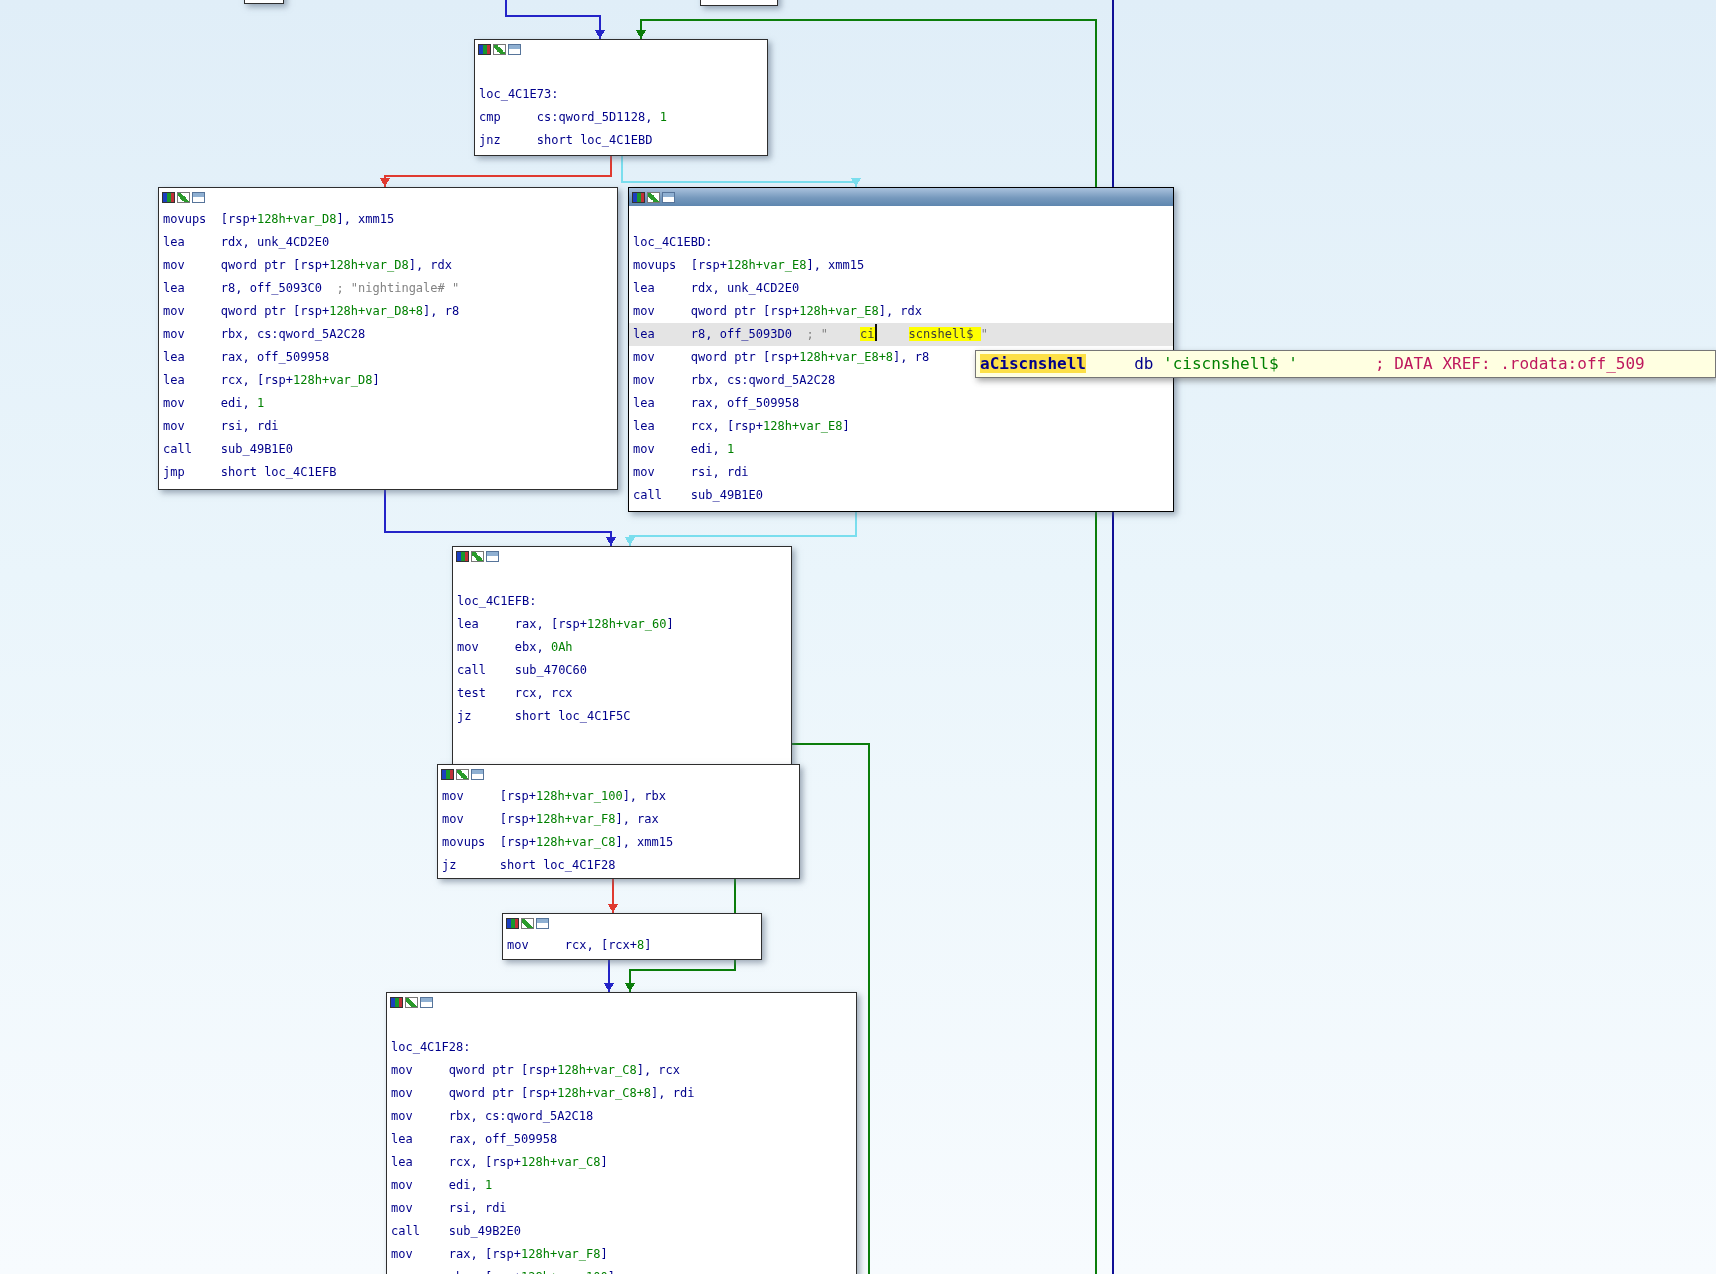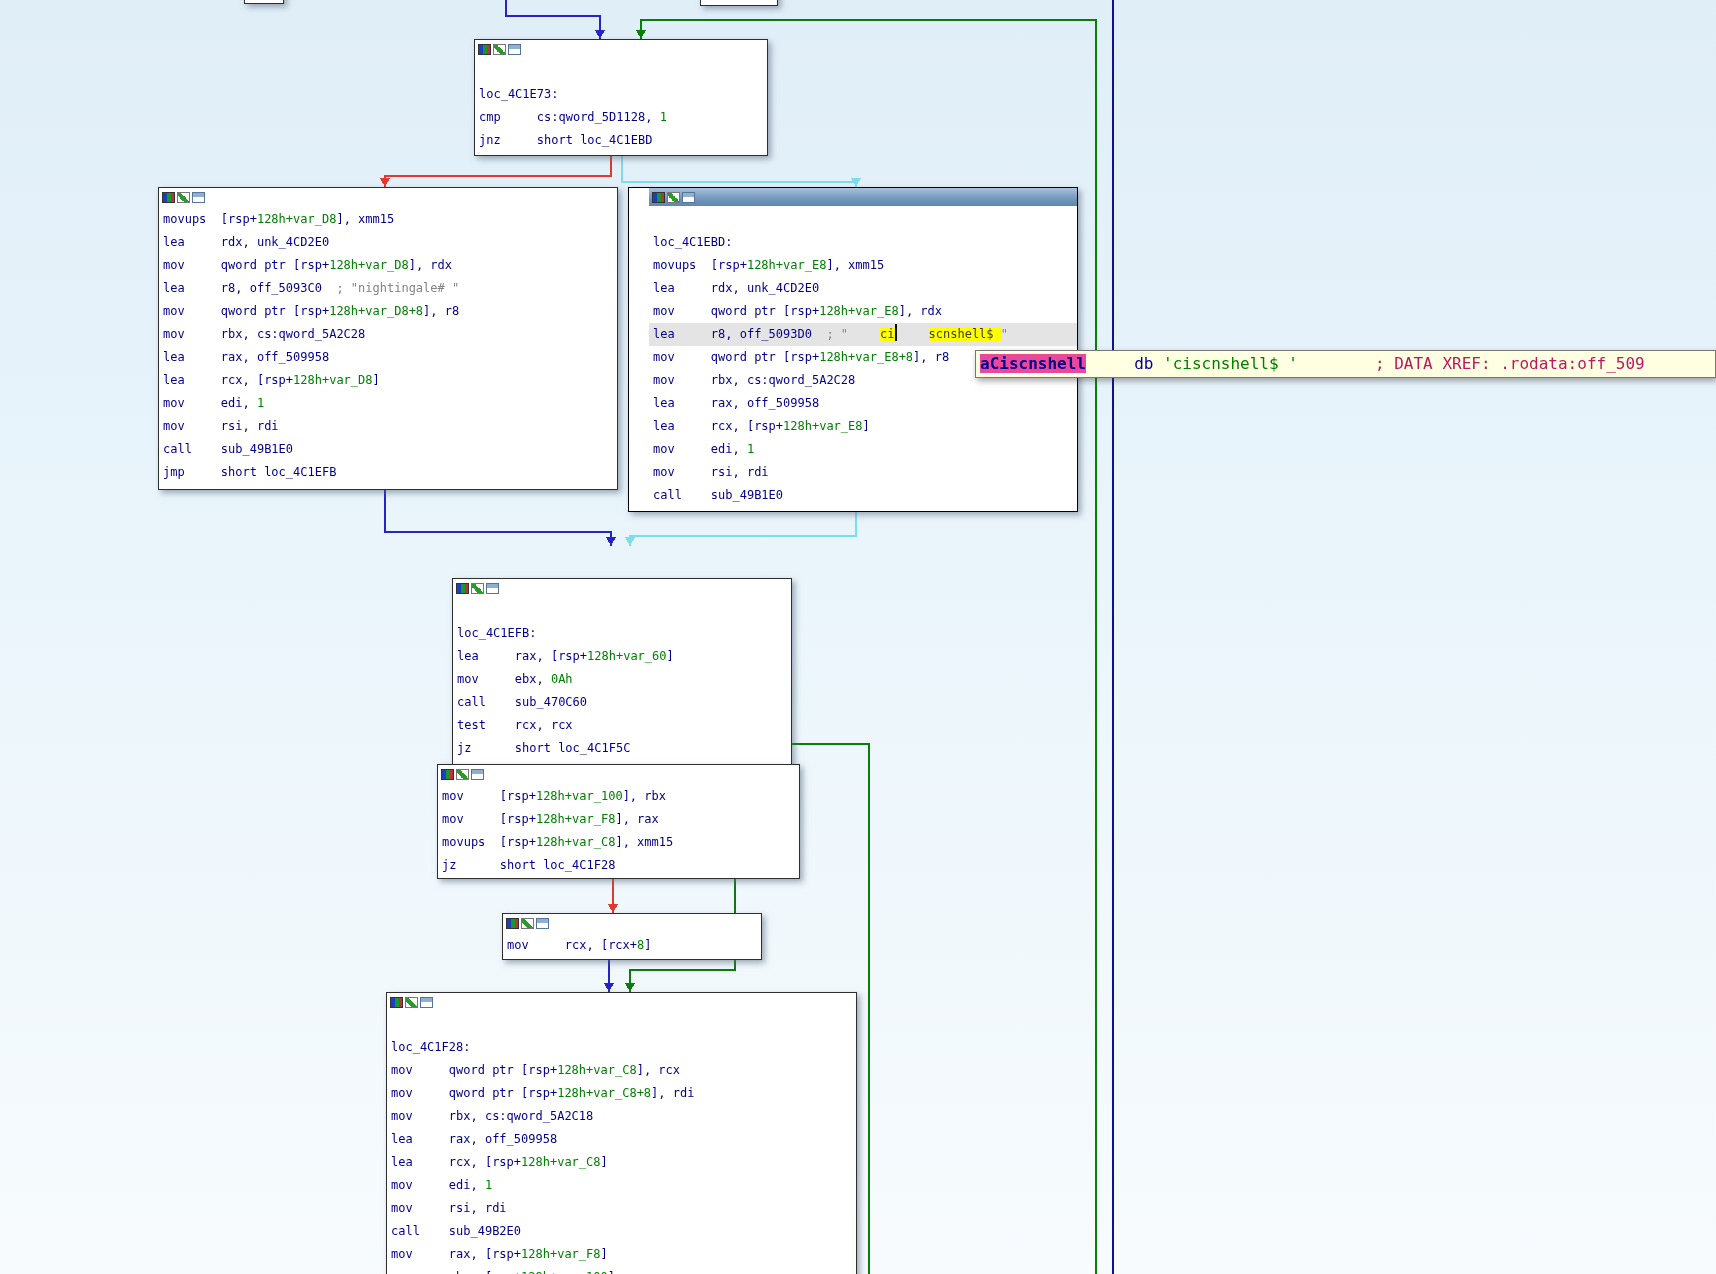--- a/index.html
+++ b/index.html
@@ -23,21 +23,21 @@
   .node-edit-icon{background:linear-gradient(45deg,#fff 30%,#2a9a2a 30% 60%,#fff 60%);}
   .node-frame-icon{border-color:#56749a;background:linear-gradient(180deg,#8fb0d2 0 4px,#fff 4px);}
   .nbody{padding:2px 0 0 4px;}
   .line{height:23px;line-height:23px;white-space:pre;font-size:12px;color:#00008b;}
   .line.current{background:#e4e4e4;margin-left:-4px;padding-left:4px;}
   .seg-c{color:#00008b;}
   .seg-n{color:#008000;}
   .seg-g{color:#838383;}
   .seg-x{color:#be185d;}
   .seg-hl{background:#ffff00;color:#3c3c3c;margin-left:32px;}
-  .seg-hlb{background:#ec4899;color:#00008b;font-weight:bold;margin-top:14px;}
+  .seg-hlb{background:#fde047;color:#00008b;font-weight:bold;margin-top:14px;}
   .seg-caret{display:inline-block;width:2px;height:17px;background:#101010;vertical-align:-3px;}
   #tooltip{
     position:absolute;height:28px;line-height:24px;background:#ffffe1;border:1px solid #767676;
     box-shadow:2px 3px 6px rgba(60,60,60,.45);z-index:50;font-size:16px;white-space:pre;
     overflow:hidden;padding:1px 4px;box-sizing:border-box;
   }
 </style>
 </head>
 <body>
 
@@ -96,21 +96,21 @@
         <div class="line"><span class="seg-c">mov     qword ptr [rsp+</span><span class="seg-n">128h+var_D8+8</span><span class="seg-c">], r8</span></div>
         <div class="line"><span class="seg-c">mov     rbx, cs:qword_5A2C28</span></div>
         <div class="line"><span class="seg-c">lea     rax, off_509958</span></div>
         <div class="line"><span class="seg-c">lea     rcx, [rsp+</span><span class="seg-n">128h+var_D8</span><span class="seg-c">]</span></div>
         <div class="line"><span class="seg-c">mov     edi, </span><span class="seg-n">1</span></div>
         <div class="line"><span class="seg-c">mov     rsi, rdi</span></div>
         <div class="line"><span class="seg-c">call    sub_49B1E0</span></div>
         <div class="line"><span class="seg-c">jmp     short loc_4C1EFB</span></div>
       </div>
     </div>
-    <div class="node selected" style="left: 628px; top: 187px; width: 450px; height: 325px; padding-left: 20px;">
+    <div class="node selected" style="left: 628px; top: 187px; width: 546px; height: 325px;">
       <div class="titlebar">
         <span class="tbicon node-color-icon"></span>
         <span class="tbicon node-edit-icon"></span>
         <span class="tbicon node-frame-icon"></span>
       </div>
       <div class="nbody">
         <div class="line"></div>
         <div class="line"><span class="seg-c">loc_4C1EBD:</span></div>
         <div class="line"><span class="seg-c">movups  [rsp+</span><span class="seg-n">128h+var_E8</span><span class="seg-c">], xmm15</span></div>
         <div class="line"><span class="seg-c">lea     rdx, unk_4CD2E0</span></div>
@@ -118,21 +118,21 @@
         <div class="line current"><span class="seg-c">lea     r8, off_5093D0  </span><span class="seg-g">; "</span><span class="seg-hl">ci</span><span class="seg-caret"></span><span class="seg-hl">scnshell$ </span><span class="seg-g">"</span></div>
         <div class="line"><span class="seg-c">mov     qword ptr [rsp+</span><span class="seg-n">128h+var_E8+8</span><span class="seg-c">], r8</span></div>
         <div class="line"><span class="seg-c">mov     rbx, cs:qword_5A2C28</span></div>
         <div class="line"><span class="seg-c">lea     rax, off_509958</span></div>
         <div class="line"><span class="seg-c">lea     rcx, [rsp+</span><span class="seg-n">128h+var_E8</span><span class="seg-c">]</span></div>
         <div class="line"><span class="seg-c">mov     edi, </span><span class="seg-n">1</span></div>
         <div class="line"><span class="seg-c">mov     rsi, rdi</span></div>
         <div class="line"><span class="seg-c">call    sub_49B1E0</span></div>
       </div>
     </div>
-    <div class="node" style="left: 452px; top: 546px; width: 340px; height: 224px; margin-top: 32px;">
+    <div class="node" style="left: 452px; top: 546px; width: 340px; height: 224px;">
       <div class="titlebar">
         <span class="tbicon node-color-icon"></span>
         <span class="tbicon node-edit-icon"></span>
         <span class="tbicon node-frame-icon"></span>
       </div>
       <div class="nbody">
         <div class="line"></div>
         <div class="line"><span class="seg-c">loc_4C1EFB:</span></div>
         <div class="line"><span class="seg-c">lea     rax, [rsp+</span><span class="seg-n">128h+var_60</span><span class="seg-c">]</span></div>
         <div class="line"><span class="seg-c">mov     ebx, </span><span class="seg-n">0Ah</span></div>

